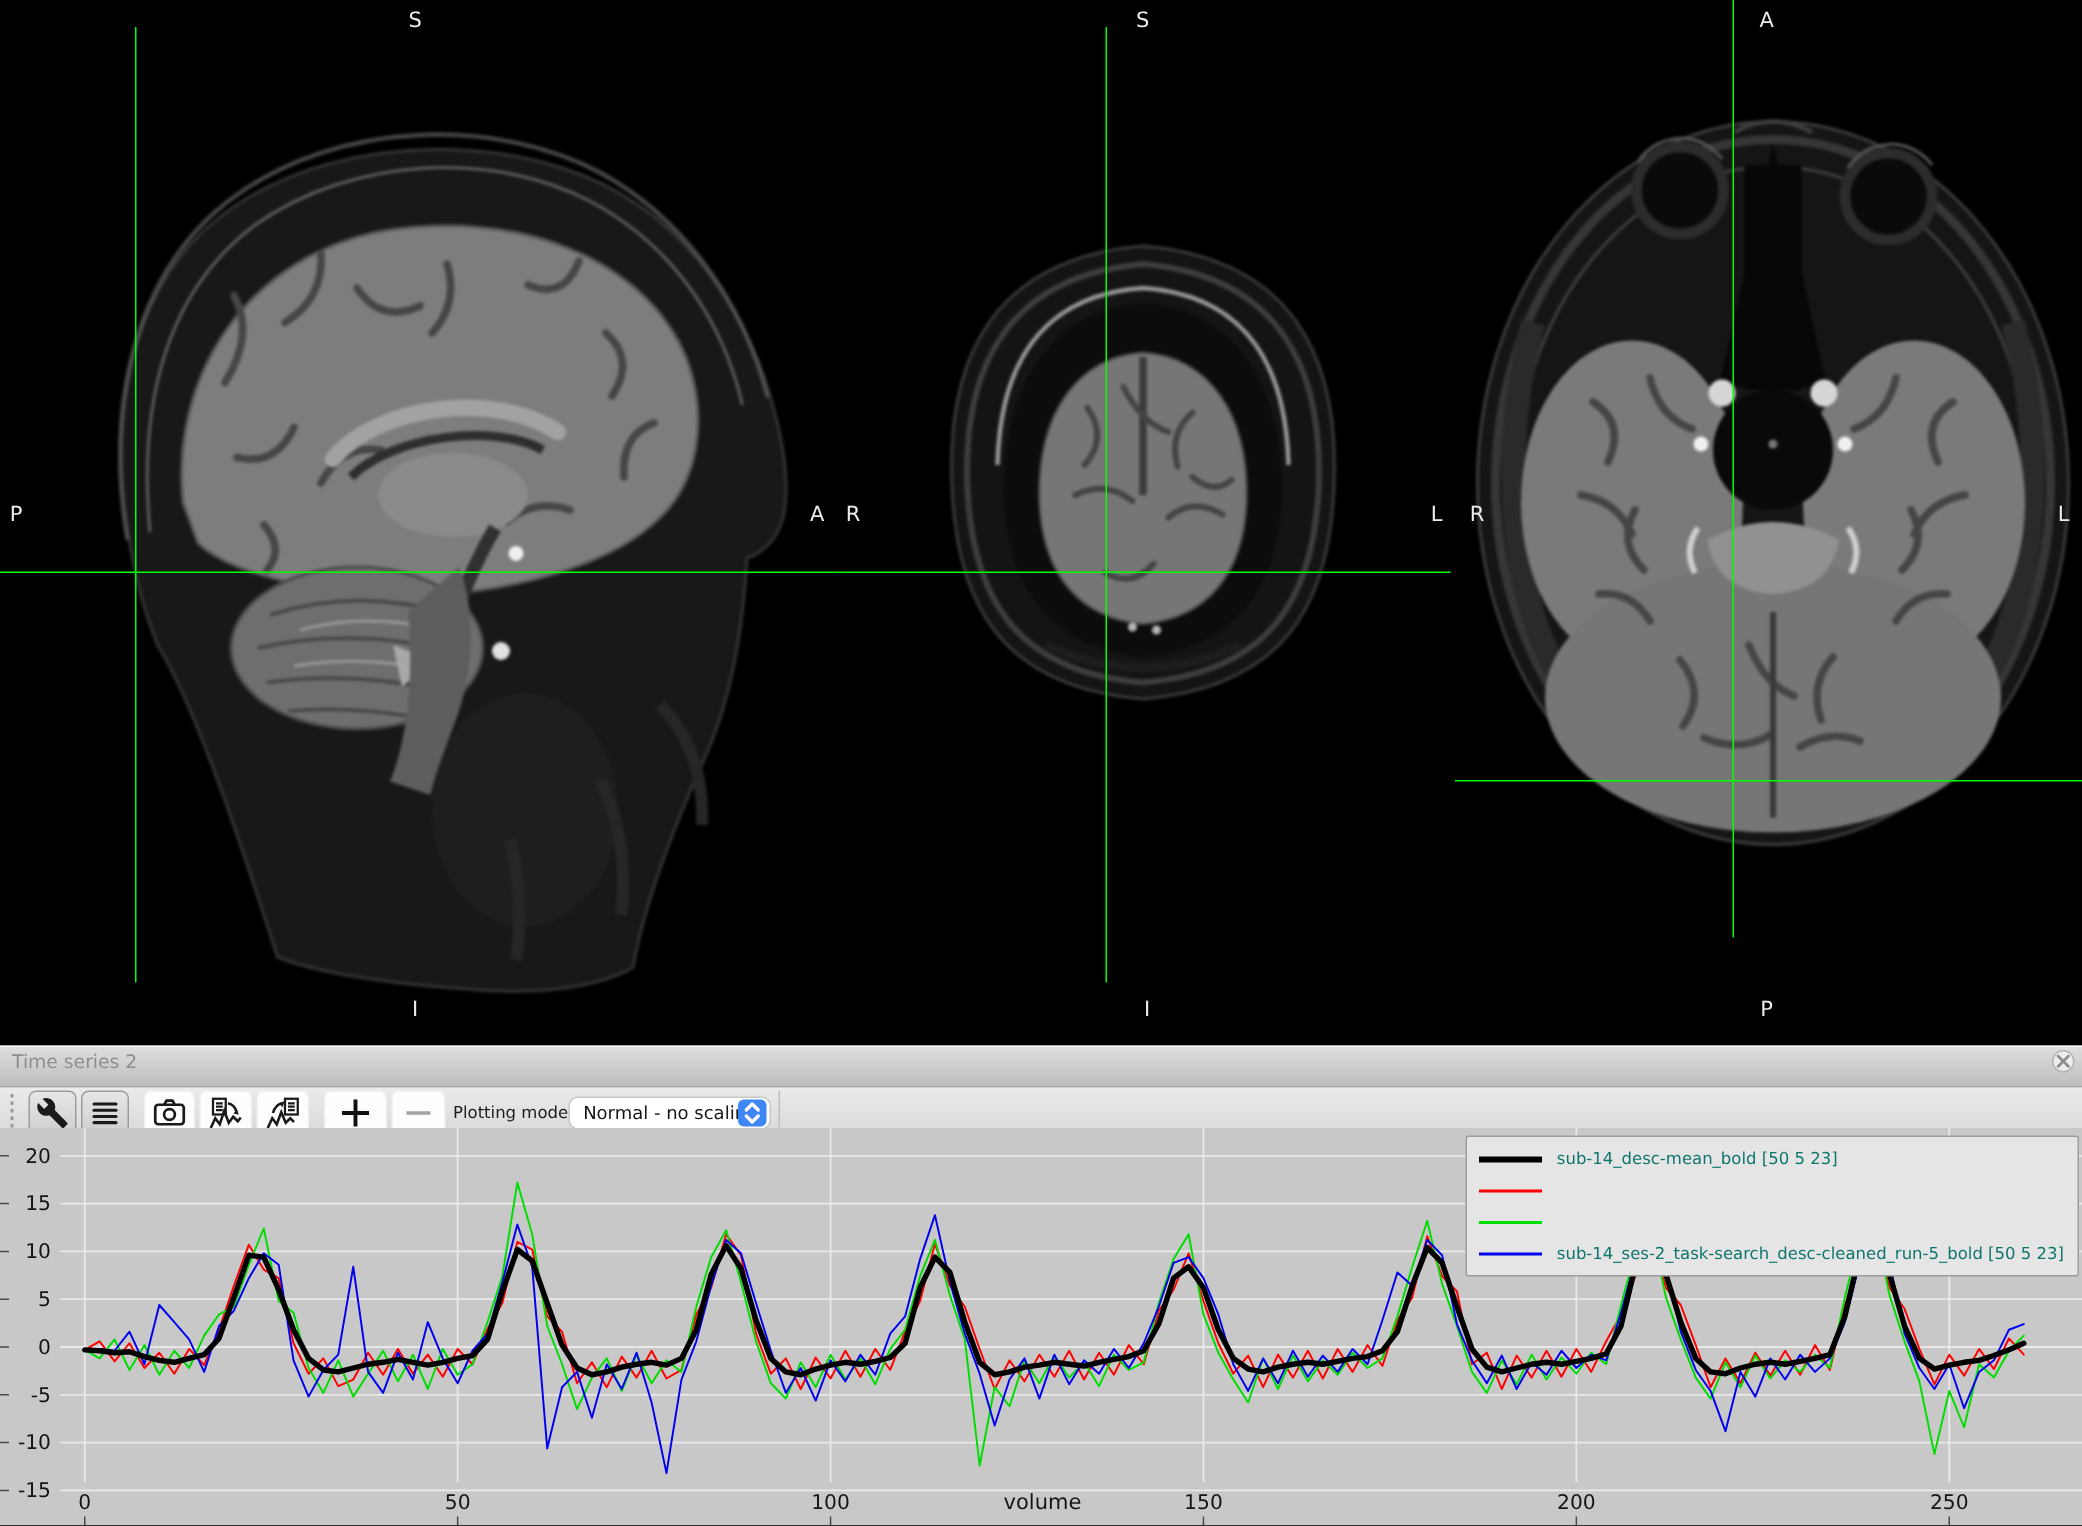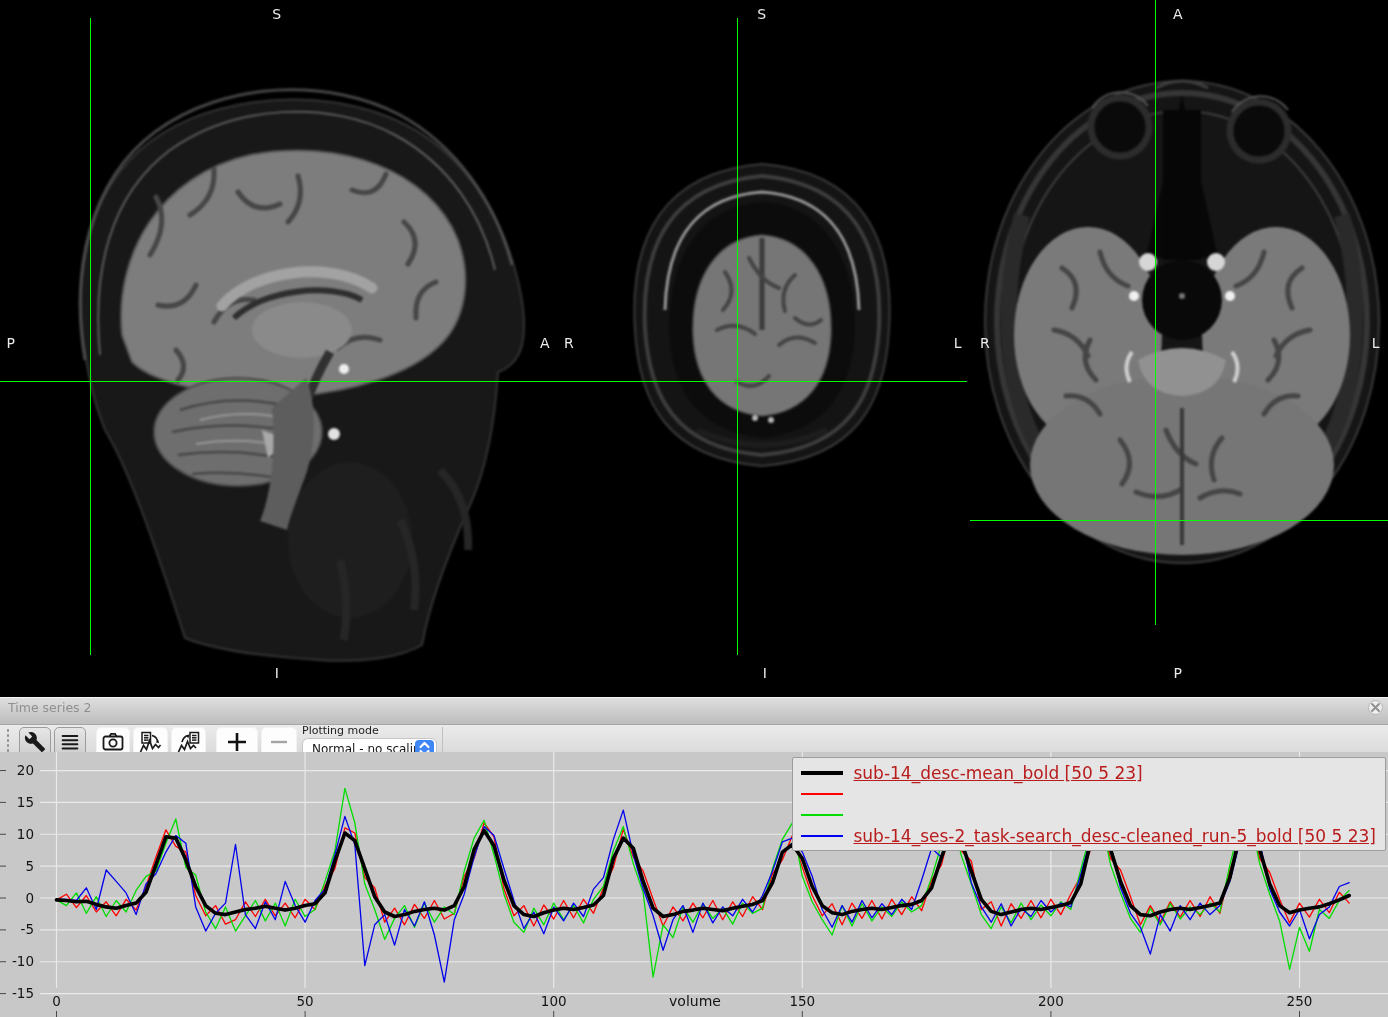--- a/index.html
+++ b/index.html
@@ -26,37 +26,37 @@
            padding:0 4px;gap:3px;}
   .grip{width:6px;height:28px;margin:0 5px 0 1px;flex:none;
         background:radial-gradient(circle,#969696 1.1px,transparent 1.3px);
         background-size:6px 5px;background-repeat:repeat-y;}
   .tbtn{height:31px;min-width:29px;border-radius:5px;background:#fdfdfd;border:1px solid #f2f2f2;
         display:flex;align-items:center;justify-content:center;padding:0 4px;box-sizing:border-box;}
   .tbtn.active{background:linear-gradient(#e6e6e6,#cdcdcd);border:1px solid #9c9c9c;}
   .tbtn.wide{min-width:42px;}
   .gap{width:4px;flex:none;}
   .tb-sep{width:1px;height:30px;background:#bfbfbf;margin:0 2px;flex:none;}
-  .pm-group{display:flex;flex-direction:column;margin-left:2px;flex:none;}
+  .pm-group{display:flex;flex-direction:row;align-items:center;margin-left:2px;flex:none;}
   .pm-label{font-size:11px;line-height:12px;color:#1c1c1c;margin-bottom:1px;}
   .combo{display:flex;align-items:center;justify-content:space-between;box-sizing:border-box;
          width:135px;height:22px;background:#ffffff;border:1px solid #c6c6c6;border-radius:6px;
          padding:0 2px 0 9px;}
   .combo-text{font-size:12px;color:#161616;white-space:nowrap;overflow:hidden;}
   .stepper{width:19px;height:18px;border-radius:4px;background:#3f86f6;flex:none;
            display:flex;align-items:center;justify-content:center;}
   
   .plot{position:absolute;left:0;top:55px;width:1388px;height:265px;background:#c8c8c8;}
   #chart-svg{position:absolute;left:0;top:0;}
   #chart-svg text{font-family:"DejaVu Sans","Liberation Sans",sans-serif;}
   .legend{position:absolute;right:2px;top:5px;background:#e5e5e5;border:1px solid #9c9c9c;
           border-radius:2px;padding:4px 9px 4px 8px;}
   .lrow{display:flex;align-items:center;height:21px;}
   .lswatch{width:42px;margin-right:10px;flex:none;}
-  .ltext{font-size:17px;color:#b91c1c;white-space:nowrap;text-decoration:underline;}
+  .ltext{font-size:11px;color:#0f766e;white-space:nowrap;}
 </style>
 </head>
 <body>
 
 <div id="app">
 
   <div class="ortho">
 
     <svg class="panel-svg soft" style="left:0;width:557px" viewBox="0 0 557 697">
       <g>

